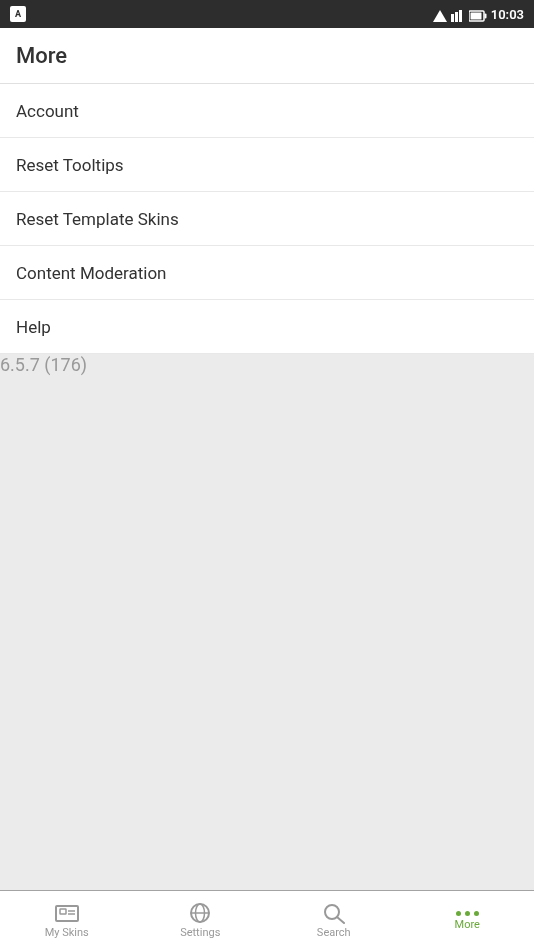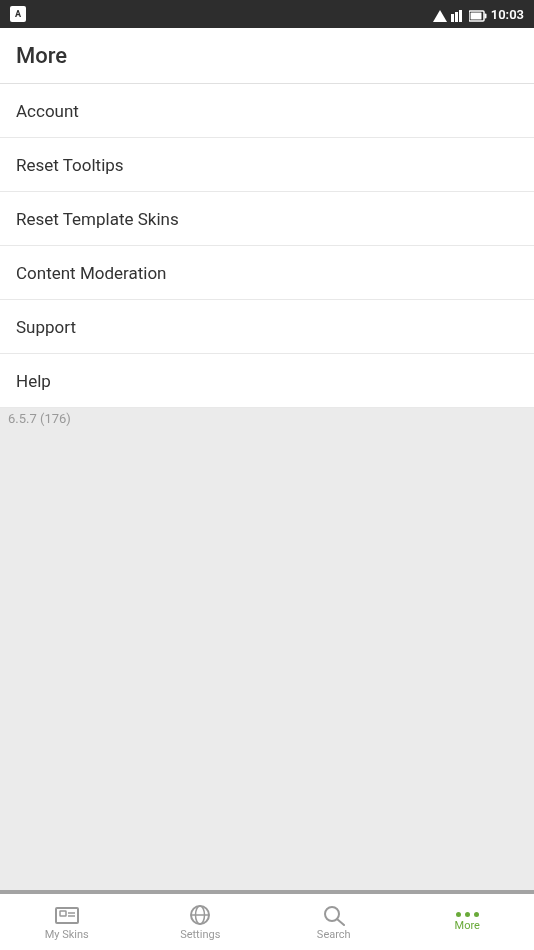--- a/index.html
+++ b/index.html
@@ -92,43 +92,42 @@
       cursor: pointer;
       background: white;
     }
 
     .menu-item-text {
       font-size: 17px;
       color: #333;
     }
 
     .version-text {
-      font-size: 13px;
+      font-size: 18px;
       color: #999;
-      margin-left: 8px;
     }
 
     
     .content-area {
       display: flex;
       flex-direction: column;
       height: calc(950px - 28px - 60px);
     }
 
     .version-fill {
       flex: 1;
       background: #ebebeb;
     }
 
     
     .bottom-nav {
       width: 100%;
       height: 60px;
       background: white;
-      border-top: 4px solid #a3a3a3;
+      border-top: 1px solid #a3a3a3;
       display: flex;
       align-items: center;
       position: absolute;
       bottom: 0;
       left: 0;
     }
 
     .nav-item {
       flex: 1;
       display: flex;
@@ -209,23 +208,20 @@
         <span class="menu-item-text">Account</span>
       </div>
       <div class="menu-item">
         <span class="menu-item-text">Reset Tooltips</span>
       </div>
       <div class="menu-item">
         <span class="menu-item-text">Reset Template Skins</span>
       </div>
       <div class="menu-item">
         <span class="menu-item-text">Content Moderation</span>
-      </div>
-      <div class="menu-item">
-        <span class="menu-item-text">Support</span>
       </div>
       <div class="menu-item">
         <span class="menu-item-text">Help</span>
       </div>
     </div>
 
   <div class="version-fill">
     <span class="version-text">6.5.7 (176)</span>
   </div>
 

